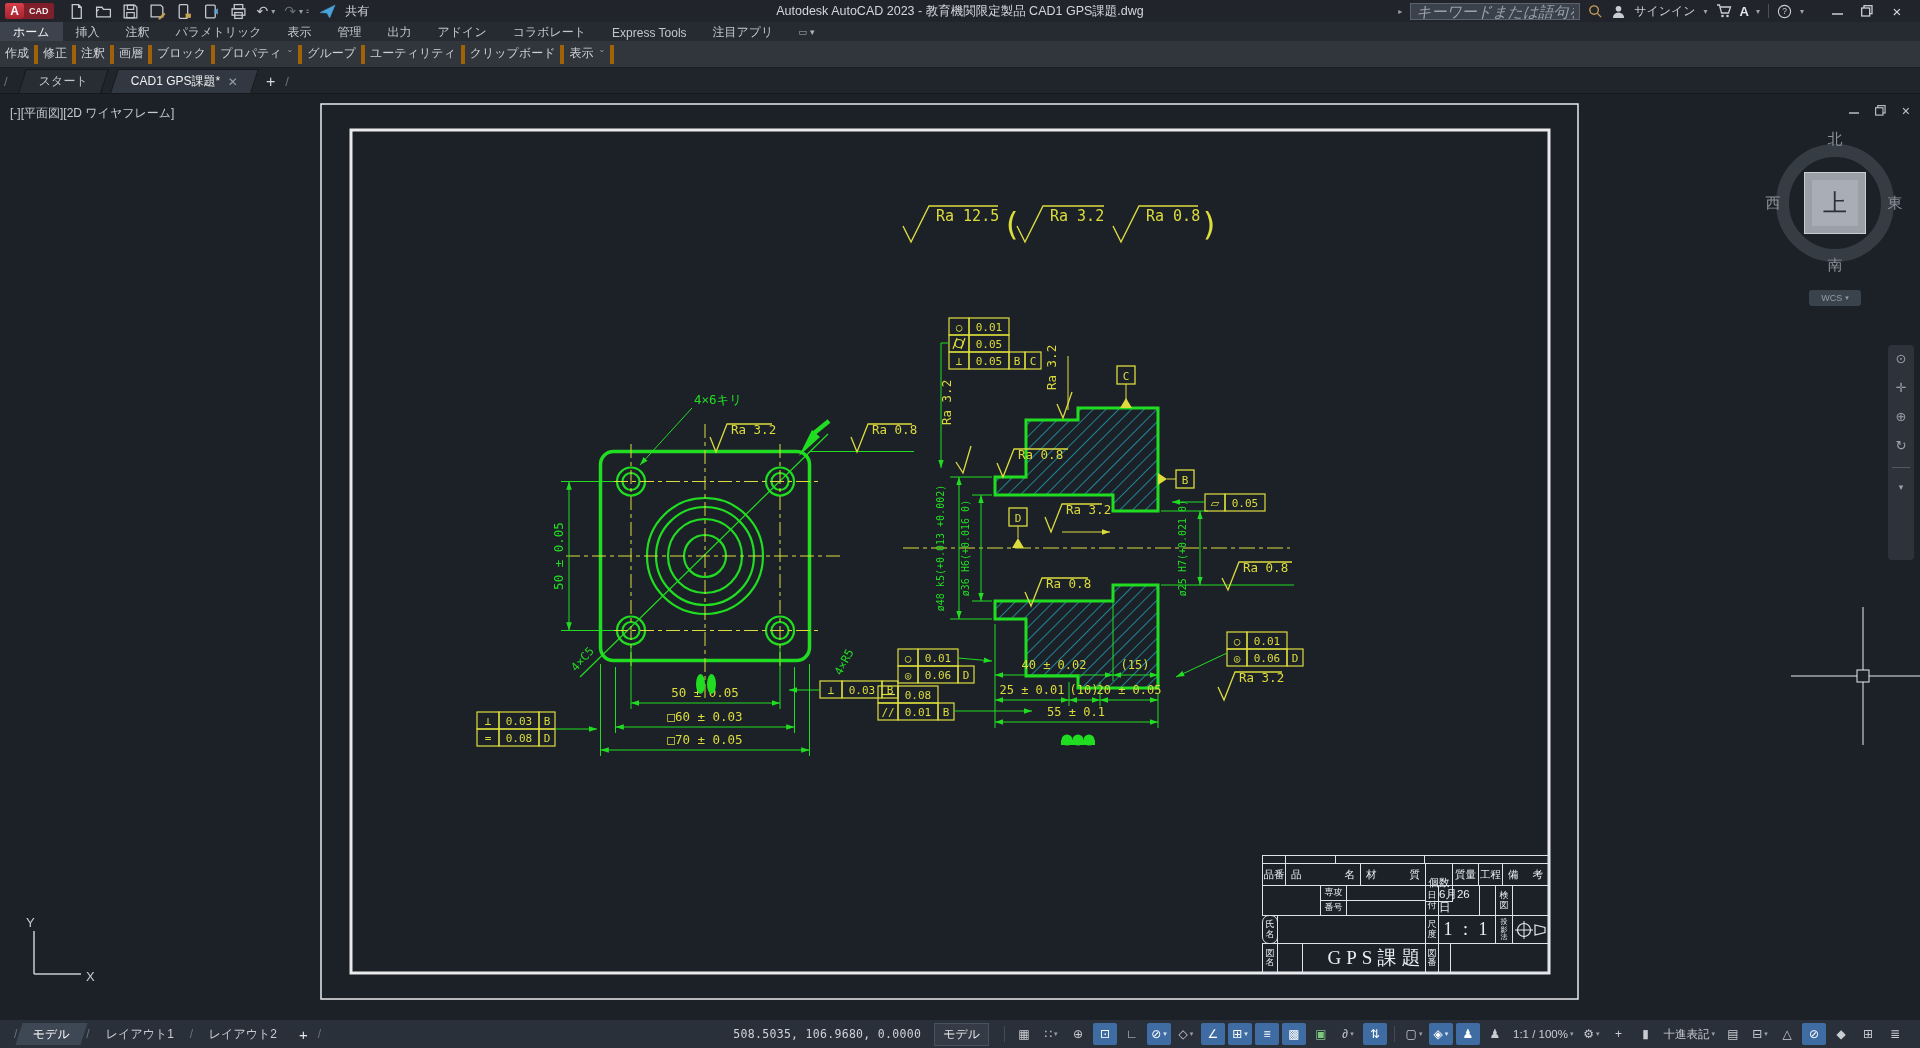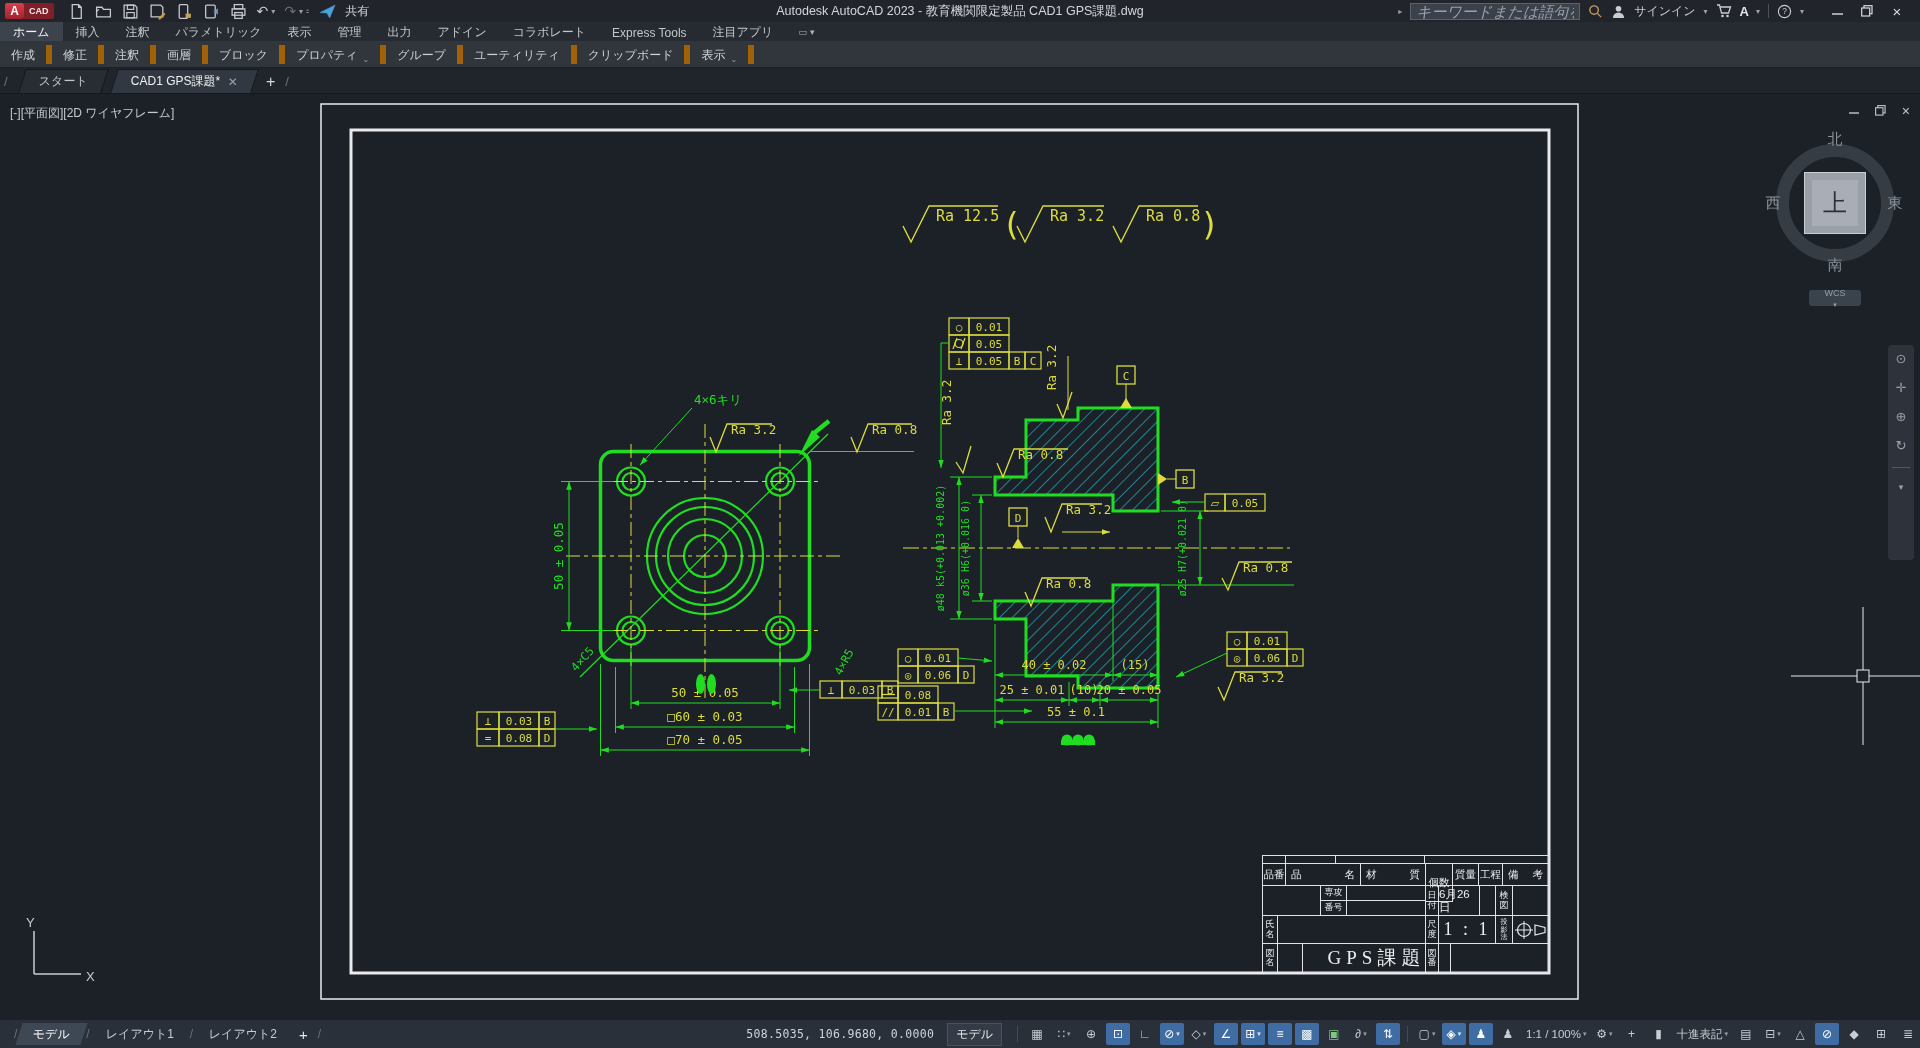--- a/index.html
+++ b/index.html
@@ -34,21 +34,21 @@
   .alogo { font-weight:bold; font-size:13px; color:#e2e5e8; letter-spacing:-1px; }
 
   
   #ribbontabs { position:absolute; left:0; top:22px; width:1920px; height:19px; background:#262b31;
     display:flex; align-items:stretch; font-size:12px; color:#c3c7cc; }
   #ribbontabs .tab { padding:2px 13px 0 13px; display:flex; align-items:center; }
   #ribbontabs .tab.active { background:#3d434c; color:#f0f1f3; }
   #ribbonopts { margin-left:12px; display:flex; align-items:center; gap:3px; color:#aeb4bb; font-size:9px; }
   #ribbonpanels { position:absolute; left:0; top:41px; width:1920px; height:27px; background:#31363d;
     display:flex; align-items:center; font-size:12px; color:#ced2d6; border-bottom:1px solid #1c2026; }
-  #ribbonpanels .panel { padding:0 11px; height:19px; display:flex; align-items:flex-end; gap:5px; border-right:6px solid #a16207; }
+  #ribbonpanels .panel { padding:0 5px; height:19px; display:flex; align-items:flex-start; gap:5px; border-right:4px solid #a16207; }
   #ribbonpanels .dd { font-size:8px; color:#9aa0a8; }
 
   
   #filetabs { position:absolute; left:0; top:68px; width:1920px; height:26px; background:#20252b;
     display:flex; align-items:flex-end; font-size:12px; color:#c3c7cc; border-bottom:1px solid #15181d; }
   .ftab { height:24px; display:flex; align-items:center; padding:0 16px; gap:8px; transform:skewX(-18deg);
     margin-left:10px; background:#282d34; border:1px solid #15181d; border-bottom:none; }
   .ftab > * { transform:skewX(18deg); }
   .ftab.active { background:#323841; color:#eef0f2; }
   .ftab .x { color:#9aa0a8; font-size:12px; }
@@ -63,21 +63,21 @@
 
   
   #vc-ring { position:absolute; left:1776px; top:50px; width:118px; height:118px; border-radius:50%;
     border:13px solid rgba(150,158,168,0.22); }
   #vc-face { position:absolute; left:1804px; top:78px; width:62px; height:62px; background:#9aa0a8;
     border:1px solid #c7ccd2; display:flex; align-items:center; justify-content:center; }
   #vc-face .inner { width:46px; height:46px; background:#a9aeb6; display:flex; align-items:center; justify-content:center;
     color:#2c3138; font-size:24px; }
   .vc-lab { position:absolute; color:#8b929b; font-size:15px; width:30px; text-align:center; }
   #vc-wcs { position:absolute; left:1809px; top:196px; width:52px; height:16px; background:#3a424c; border-radius:3px;
-    color:#959ca5; font-size:9px; display:flex; align-items:center; justify-content:center; gap:3px;flex-direction:column; }
+    color:#959ca5; font-size:9px; display:flex; align-items:center; justify-content:center; gap:3px; }
 
   
   #navbar { position:absolute; left:1888px; top:251px; width:26px; height:215px; background:rgba(170,180,192,0.13);
     border-radius:4px; display:flex; flex-direction:column; align-items:center; padding-top:6px; gap:14px;
     color:#99a1ab; font-size:13px; }
   #navbar .nsep { width:18px; height:1px; background:rgba(170,180,192,0.3); }
 
   
   #tblock { position:absolute; left:1262px; top:761px; width:287px; height:118px; color:#eceef0; }
   #tblock .cell { position:absolute; border:1px solid #dfe2e6; display:flex; align-items:center; justify-content:center;
@@ -89,21 +89,21 @@
   #tblock .tiny { font-size:7px; word-break:break-all; padding:0 2px; text-align:center; }
 
   
   #statusbar { position:absolute; left:0; top:1020px; width:1920px; height:28px; background:#2a303a;
     display:flex; align-items:center; font-size:12px; color:#c8ccd1; }
   .ltab { height:22px; display:flex; align-items:center; padding:0 14px; transform:skewX(-18deg); }
   .ltab > span { transform:skewX(18deg); }
   .ltab.active { background:#3e4754; color:#fff; }
   .lslash { color:#6b727b; margin:0 2px; }
   .lplus { color:#e4e6e9; font-size:15px; margin:0 8px; }
-  #sbright { margin-left:auto; display:flex; align-items:center; gap:3px; padding-right:0; }
+  #sbright { margin-left:auto; display:flex; align-items:center; gap:3px; padding-right:13px; }
   #coords { font-size:11.5px; color:#cfd3d8; margin-right:10px; letter-spacing:0.3px; }
   #modelbtn { background:#343b46; border:1px solid #4a525e; padding:2px 8px; margin-right:8px; color:#e8eaec; }
   .sbtn { min-width:24px; height:22px; display:flex; align-items:center; justify-content:center; gap:2px;
     color:#c9cdd2; font-size:12px; padding:0 3px; border-radius:2px; }
   .sbtn.on { background:#3f6da3; color:#fff; }
   .sbtn.green { color:#7dc87d; }
   .sbtn .dd { font-size:7px; color:#9aa0a8; }
   .sbtn.on .dd { color:#dce6f2; }
   .sbtn.textbtn { font-size:11.5px; }
   .ssep { width:1px; height:16px; background:#444b56; margin:0 4px; }
@@ -664,21 +664,21 @@
     <div class="cell" style="left:0;top:30px;width:59px;height:31px;"></div>
     <div class="cell" style="left:58px;top:30px;width:27px;height:16px;font-size:9px;">専攻</div>
     <div class="cell" style="left:58px;top:45px;width:27px;height:16px;font-size:9px;">番号</div>
     <div class="cell" style="left:84px;top:30px;width:80px;height:16px;"></div>
     <div class="cell" style="left:84px;top:45px;width:80px;height:16px;"></div>
     <div class="cell vert" style="left:163px;top:30px;width:14px;height:31px;">日付</div>
     <div class="cell" style="left:176px;top:30px;width:42px;height:31px;font-size:11.5px;">6月26日</div>
     <div class="cell vert" style="left:233px;top:30px;width:18px;height:31px;">検図</div>
     <div class="cell" style="left:250px;top:30px;width:37px;height:31px;"></div>
 
-    <div class="cell vert" style="left:0;top:60px;width:16px;height:29px;">氏名</div>
+    <div class="cell vert" style="left:0;top:60px;width:16px;height:29px;border-radius:7px;">氏名</div>
     <div class="cell" style="left:15px;top:60px;width:149px;height:29px;"></div>
     <div class="cell vert" style="left:163px;top:60px;width:14px;height:29px;">尺度</div>
     <div class="cell scale" style="left:176px;top:60px;width:58px;height:29px;">1 : 1</div>
     <div class="cell tiny" style="left:233px;top:60px;width:18px;height:29px;">投影法</div>
     <div class="cell" style="left:250px;top:60px;width:37px;height:29px;">
       <svg width="35" height="26" viewBox="0 0 35 26">
           <circle cx="11" cy="13" r="6.5" fill="none" stroke="#e6e8ea" stroke-width="1.2"></circle>
           <line x1="2" y1="13" x2="20" y2="13" stroke="#e6e8ea" stroke-width="1"></line>
           <line x1="11" y1="4" x2="11" y2="22" stroke="#e6e8ea" stroke-width="1"></line>
           <path d="M22,8 L32,10.5 V15.5 L22,18 Z" fill="none" stroke="#e6e8ea" stroke-width="1.2"></path>

